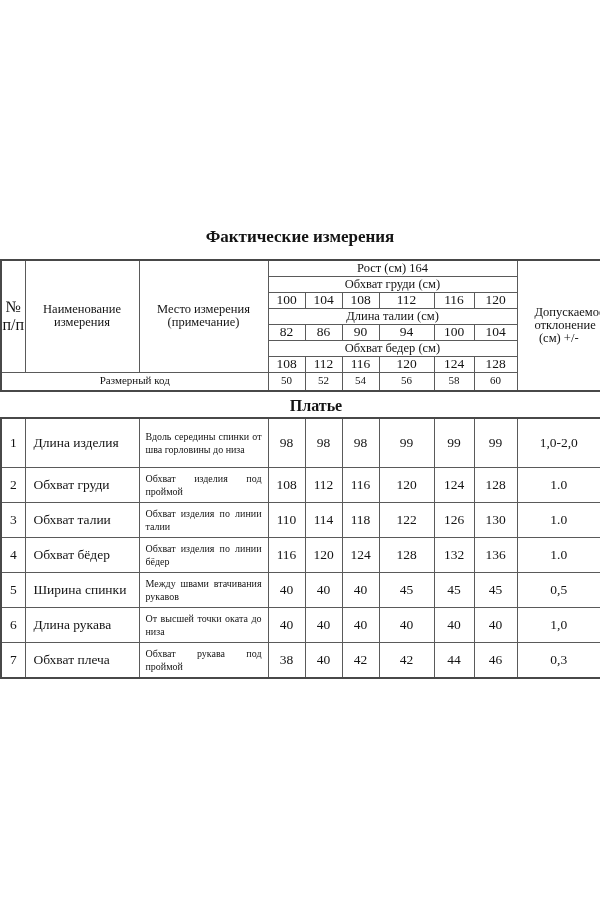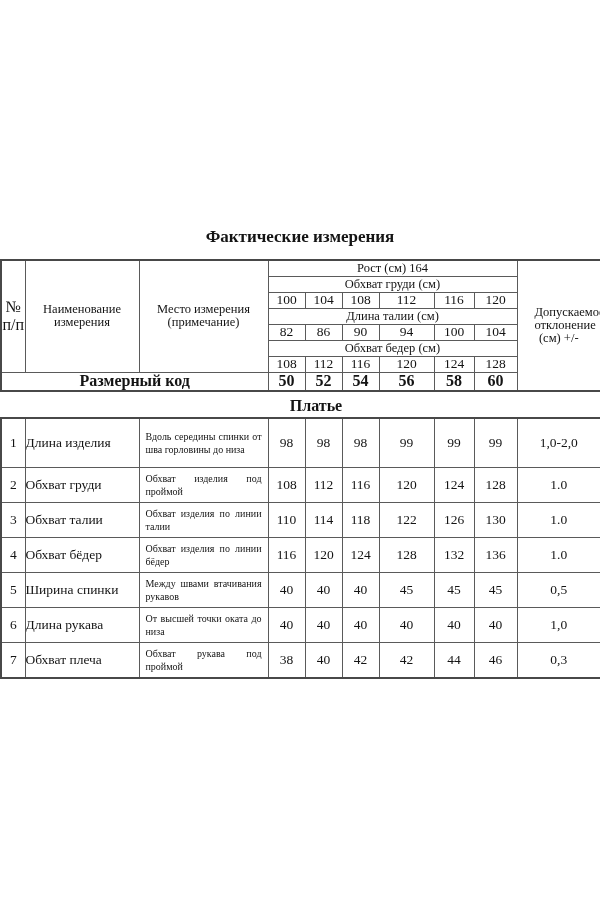--- a/index.html
+++ b/index.html
@@ -15,26 +15,26 @@
   .model-no{font-weight:bold;text-decoration:underline;margin-left:7px;padding:0 7px;}
   .gost{position:absolute;left:190px;top:0;}
 
   table{border-collapse:collapse;table-layout:fixed;width:600px;}
   td{border:1px solid #5a5a5a;text-align:center;vertical-align:middle;padding:0;overflow:hidden;}
   .t1{margin-top:12px;border:2px solid #484848;}
   .t2{border:2px solid #484848;}
   .t1 td{font-size:12.5px;height:15px;line-height:1.05;}
   .t1 td.nums{font-size:13.5px;}
   .t1 td.small{font-size:16px;line-height:1.15;margin-left:12px;}
-  .t1 tr.codes td{font-weight:bold;font-size:16px;height:17px;}
+  .t1 tr.codes td{font-weight:normal;font-size:11px;height:17px;}
   .tol{font-size:12.5px;line-height:1.35;padding:0 17px;}
   .section{text-align:center;font-weight:bold;font-size:16px;margin:5px 0 3px 0;line-height:1.1;padding-left:32px;}
   .t2 td{font-size:13.5px;height:26px;line-height:1.1;}
   .t2 tr.r1 td{height:40px;}
-  .t2 td.name{text-align:left;padding-left:0;}
+  .t2 td.name{text-align:left;padding-left:8px;}
   .t2 td.place{
     text-align:justify;text-align-last:left;-moz-text-align-last:left;
     font-size:10px;line-height:1.3;padding:4px 6px;font-weight:bold;
     font-stretch:normal;
   }
   .t2 td.place{font-weight:normal;}
 </style>
 </head>
 <body>
 

